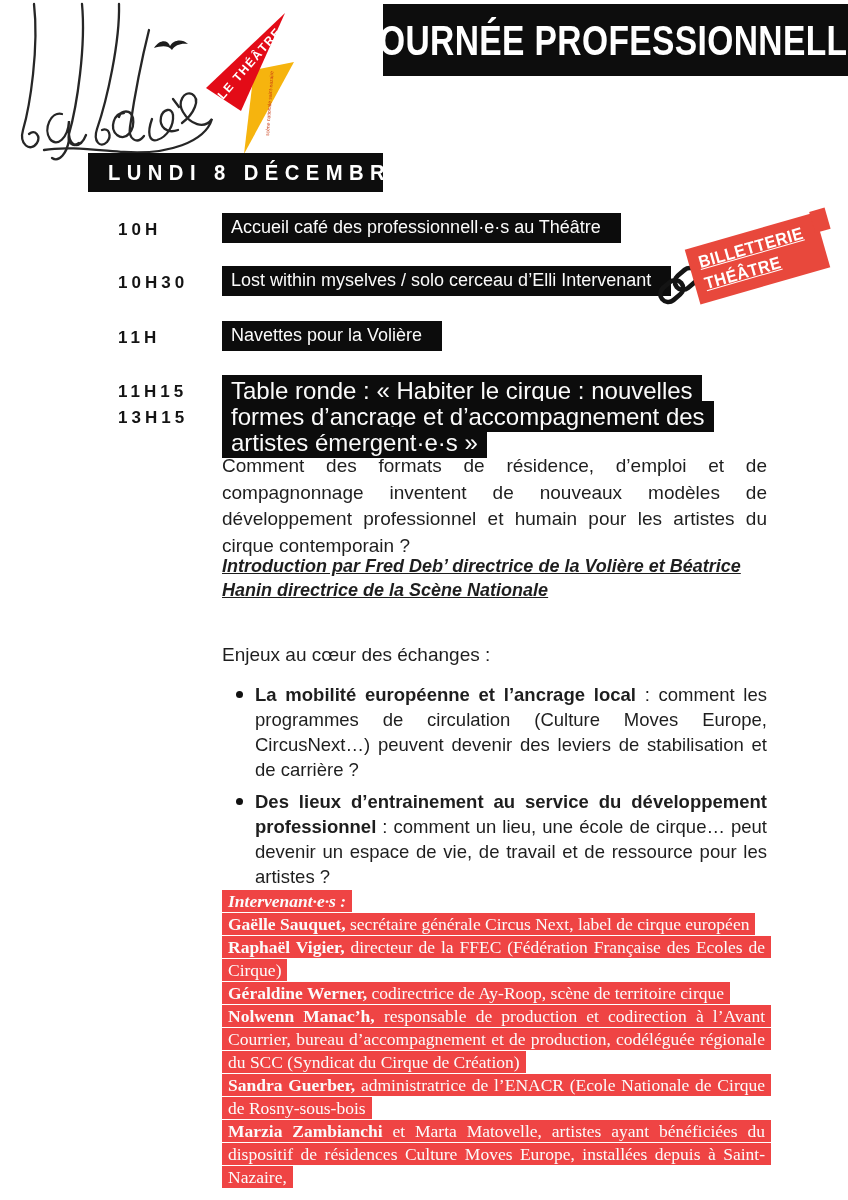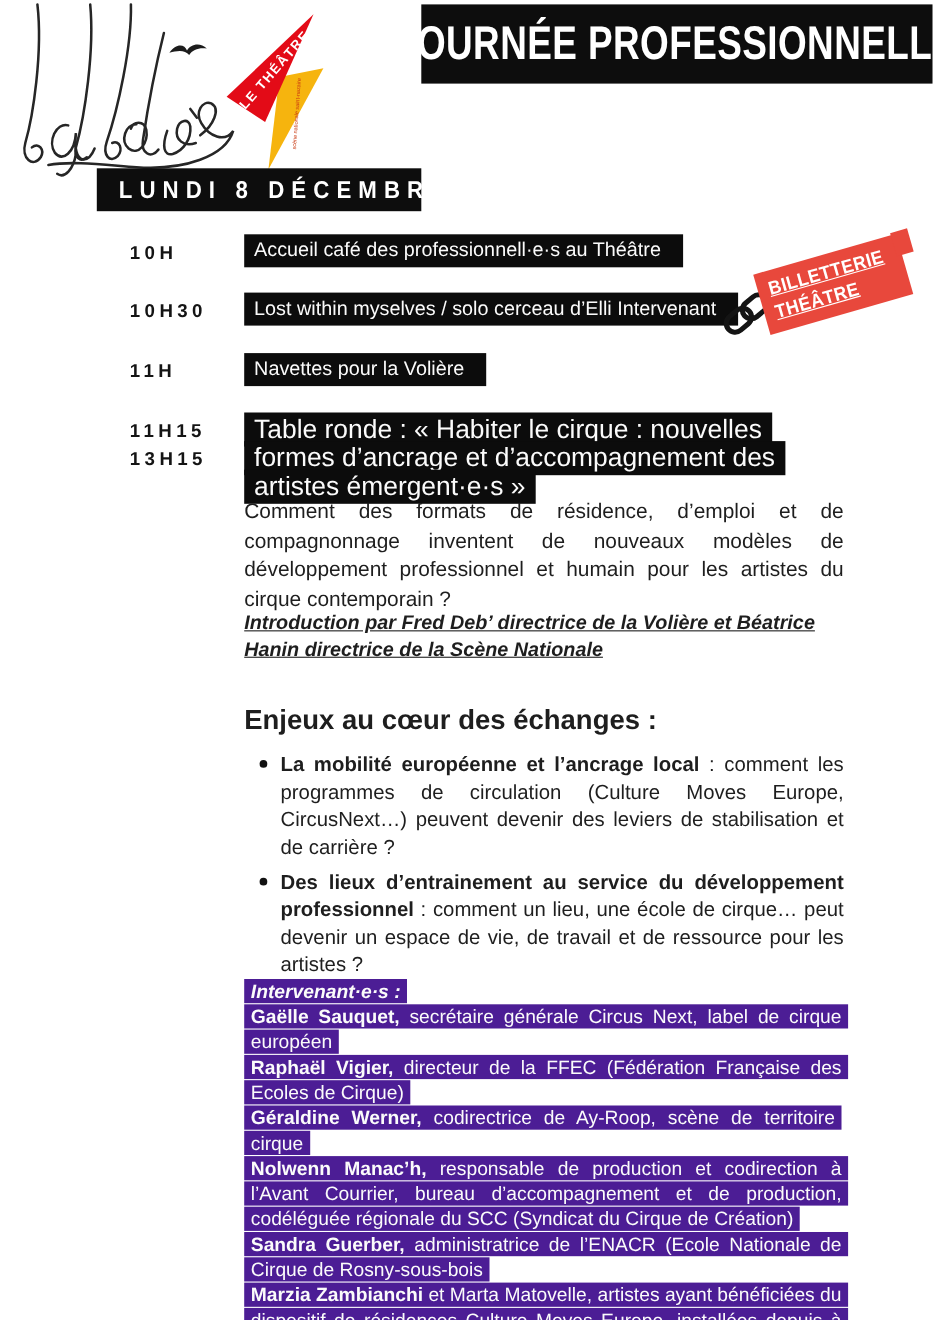--- a/index.html
+++ b/index.html
@@ -55,36 +55,36 @@
   }
   .bar-multi {
     position:absolute; left:222px; width:505px; font-size:24px; line-height:26px;
     color:#fbfbfb;
   }
   .bar-multi span.hl { background:#0c0c0c; padding:2px 9px; -webkit-box-decoration-break:clone; box-decoration-break:clone; }
   
   .col { position:absolute; left:222px; width:545px; font-size:19px; line-height:26.5px; color:#1e1e1e; }
   .justify { text-align:justify; }
   .intro { font-weight:bold; font-style:italic; font-size:18px; line-height:24px; }
-  .enjeux { font-weight:bold; font-size:25px; }
+  .enjeux { font-weight:normal; font-size:19px; }
   ul.points { list-style:none; }
   ul.points li {
     position:relative; padding-left:33px; text-align:justify;
     font-size:18.5px; line-height:25px; margin-bottom:7px;
   }
   ul.points li::before {
     content:""; position:absolute; left:14px; top:9px; width:7px; height:7px;
     border-radius:50%; background:#111;
   }
   
   .speakers { position:absolute; left:222px; width:549px; font-size:17.5px; line-height:23px; }
   .speakers p { text-align:justify; color:#fbfbfb; }
   .speakers .hl {
-    background:#4c1d95; padding:1px 6px;
-    -webkit-box-decoration-break:clone; box-decoration-break:clone;
+    background:#ef4444; padding:1px 6px;
+    -webkit-box-decoration-break:clone; box-decoration-break:clone;font-family:Liberation Serif, serif;
   }
   .speakers .head { font-weight:bold; font-style:italic; }
 </style>
 </head>
 <body>
 
 <div class="page">
 
   <svg class="logo-voliere" viewBox="0 0 212 166" aria-label="La Volière">
     <g fill="none" stroke="#262626" stroke-width="2.3" stroke-linecap="round">

